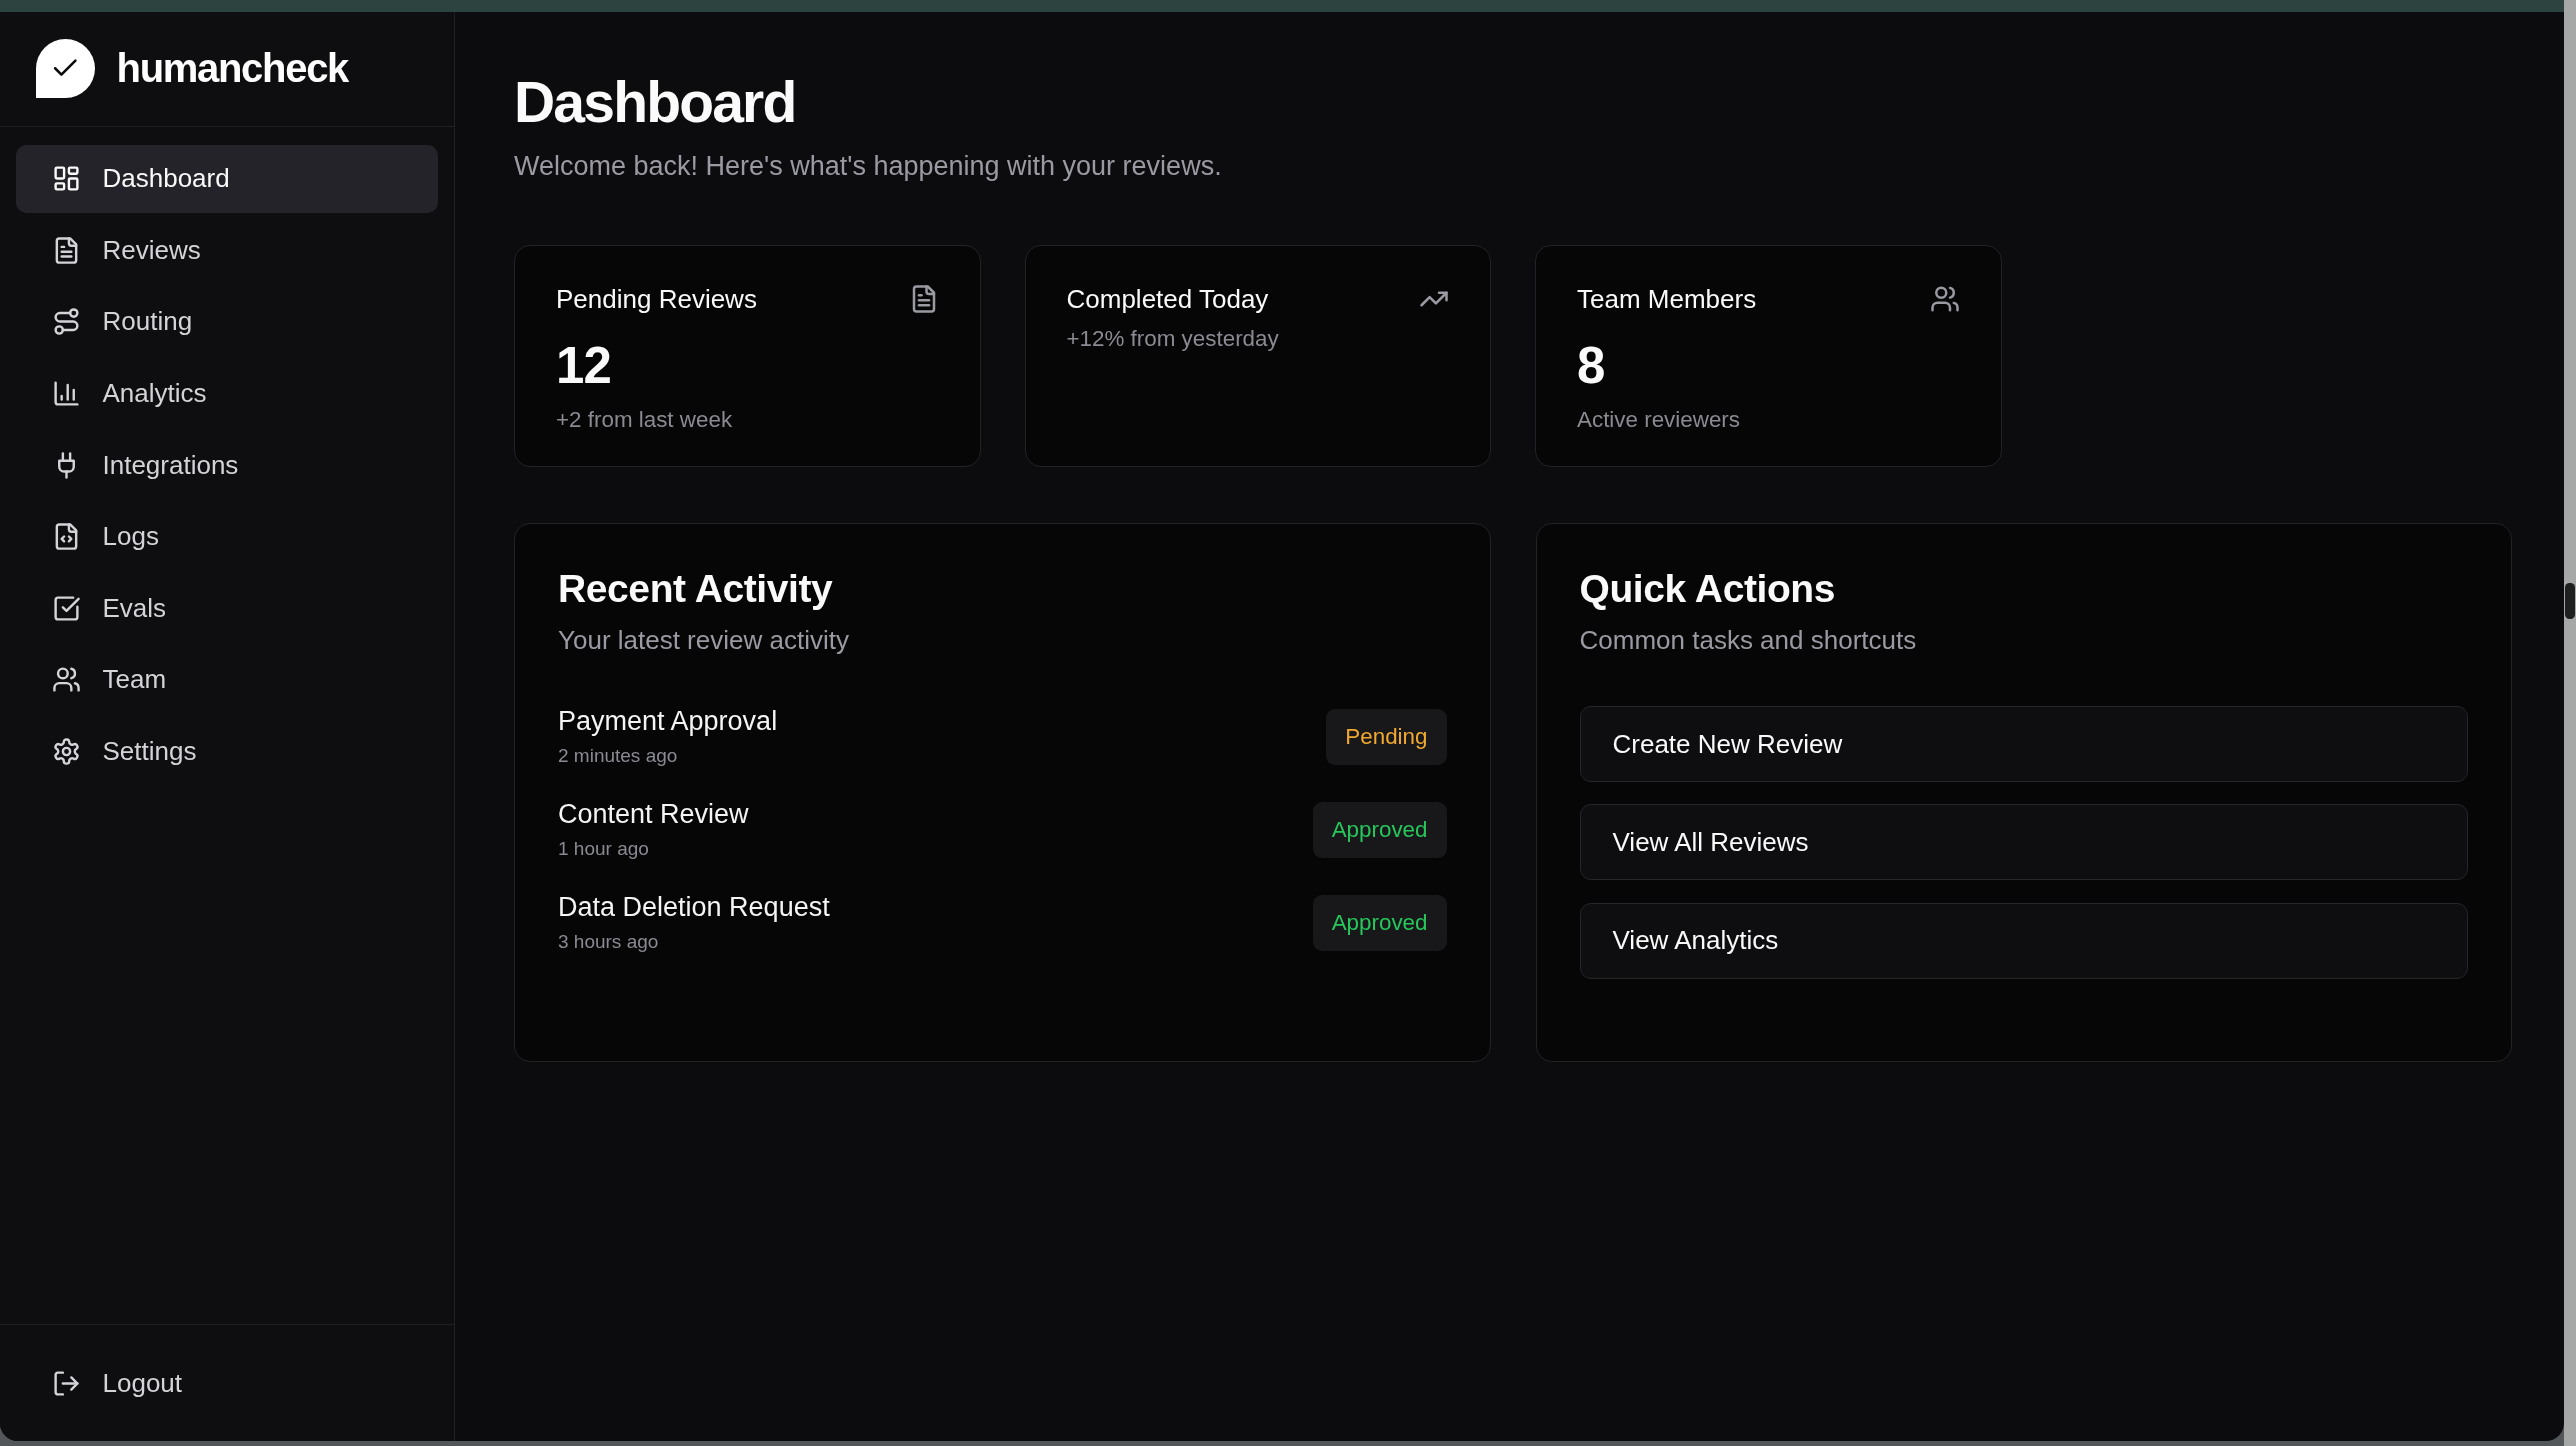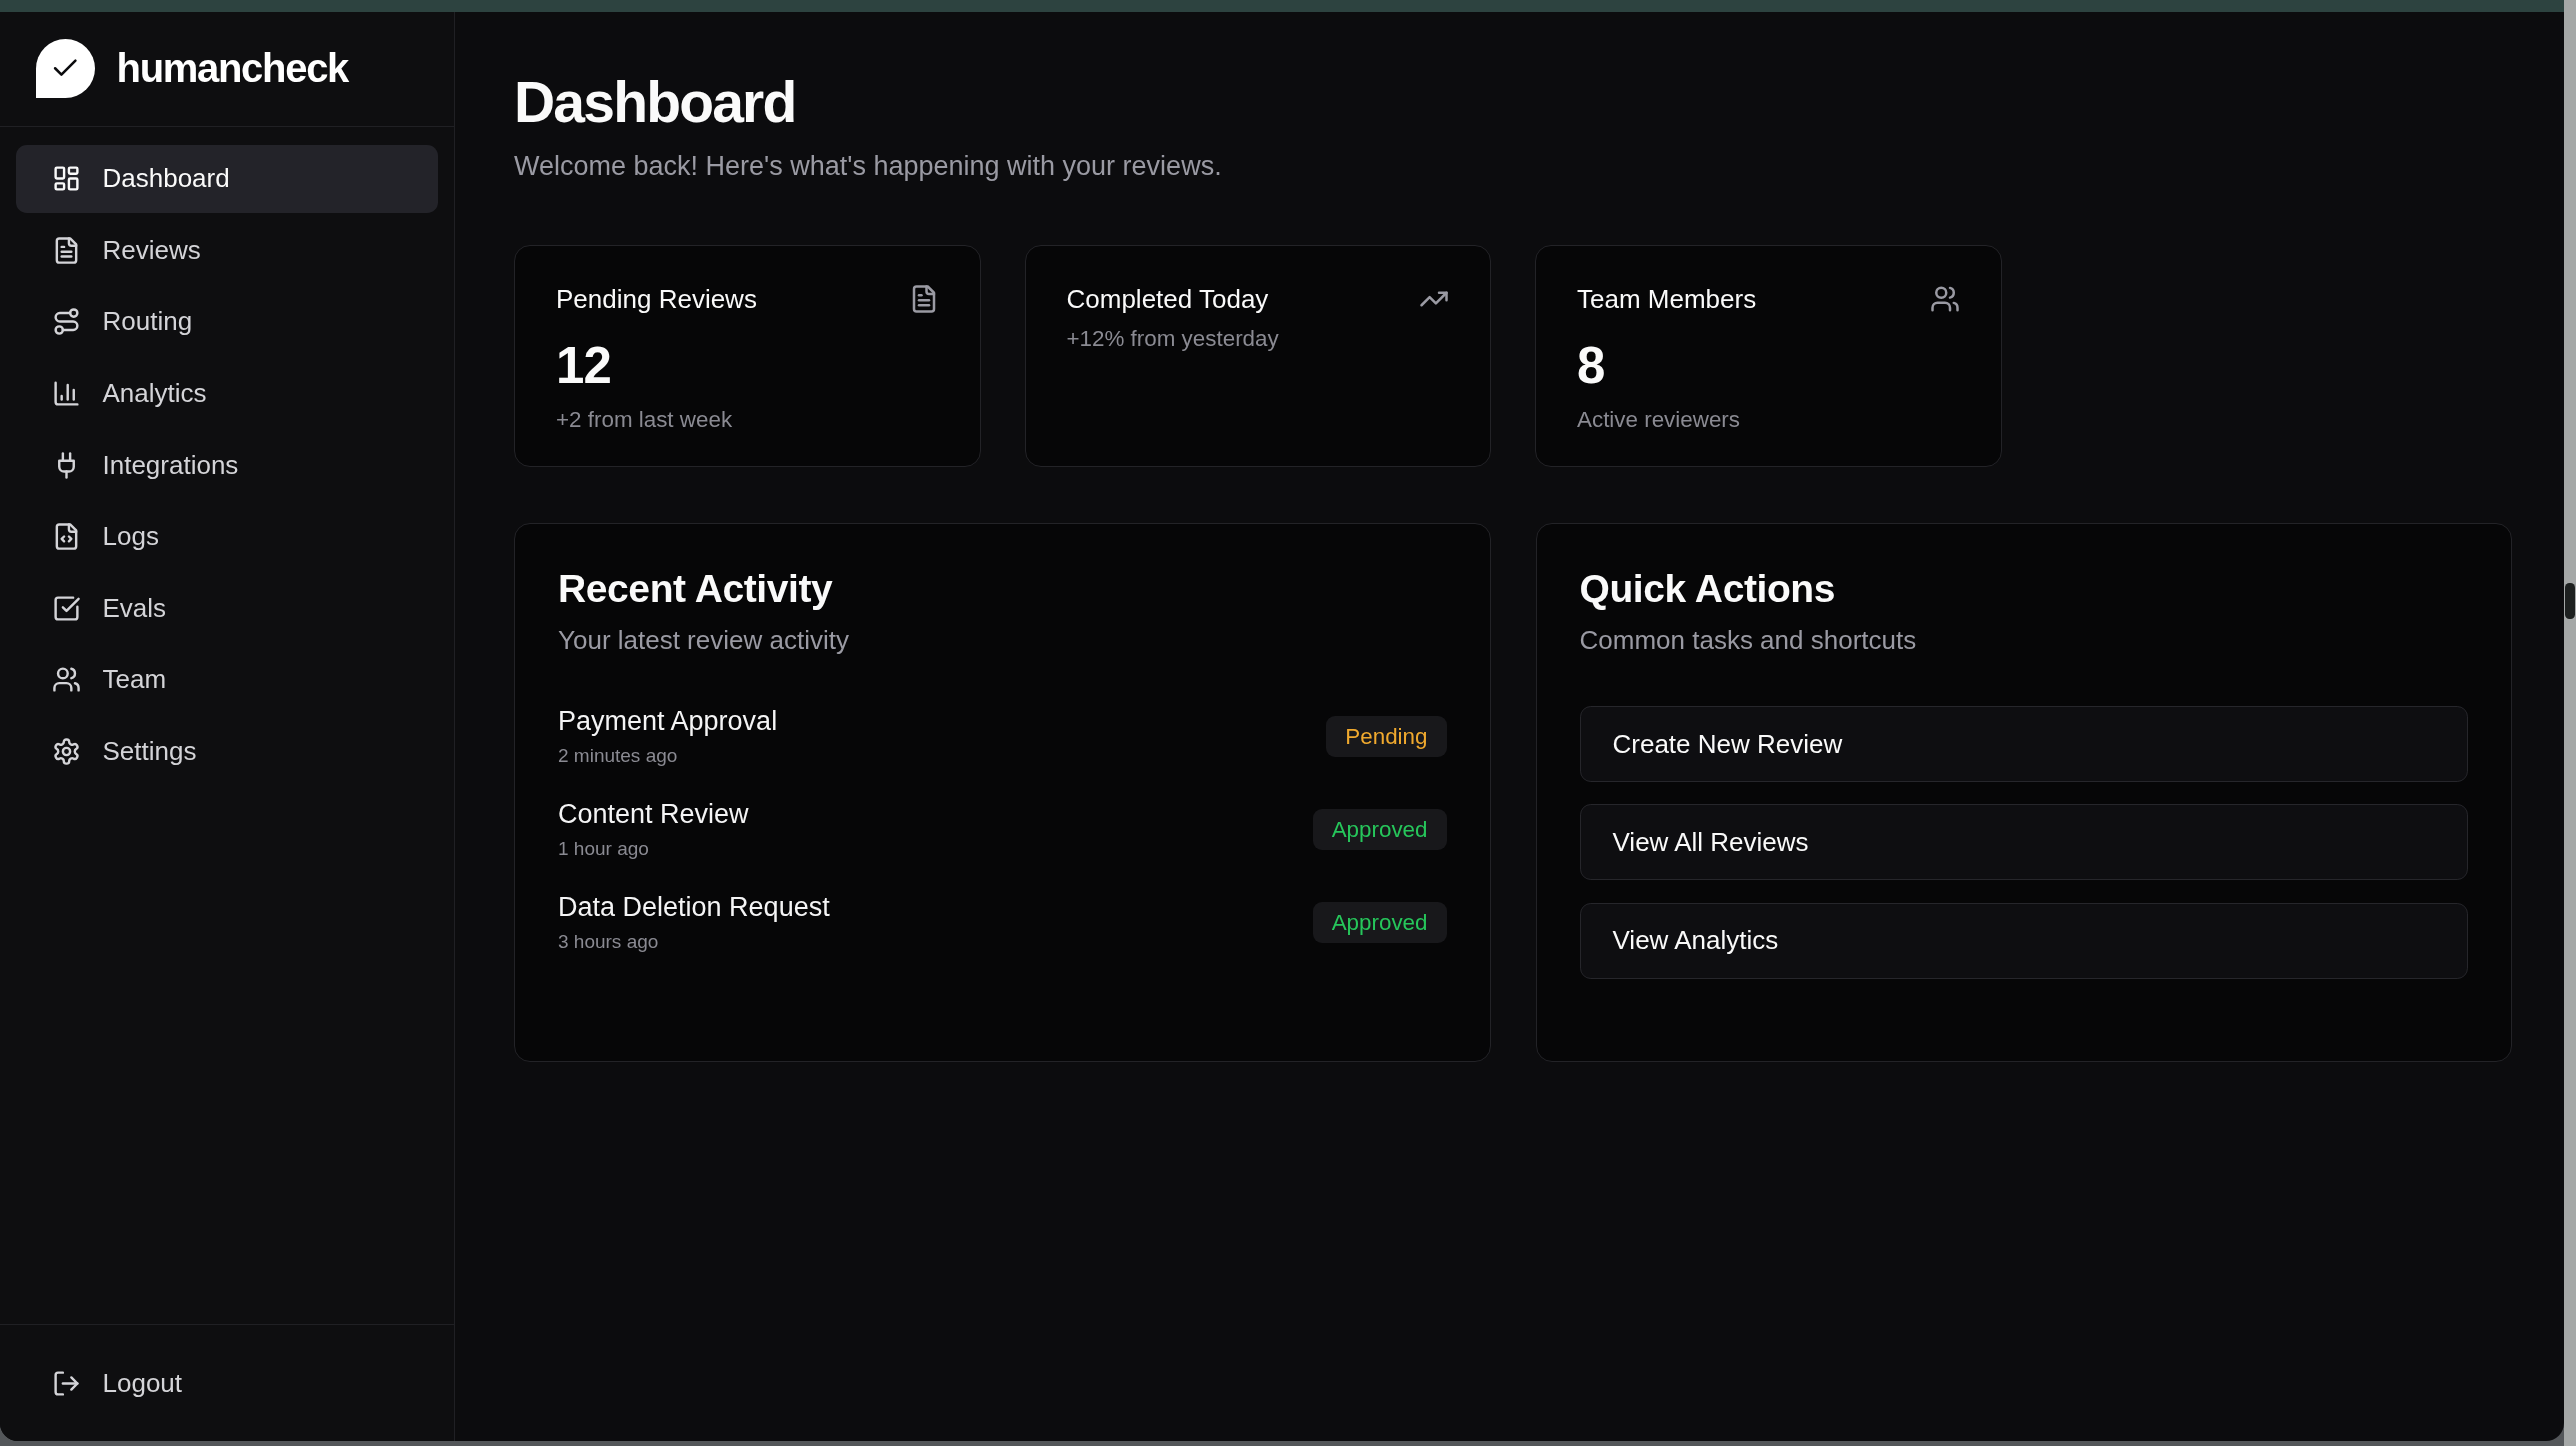--- a/index.html
+++ b/index.html
@@ -73,21 +73,21 @@
   .panel-title { font-size:39px; font-weight:700; letter-spacing:-0.4px; color:#fafafa; }
   .panel-sub { margin-top:14.4px; font-size:26px; color:#9a9aa3; }
 
   .activity-list { margin-top:50px; }
   .activity-row {
     display:flex; align-items:center; justify-content:space-between; margin-bottom:32px;
   }
   .activity-title { font-size:27px; font-weight:500; color:#f4f4f5; }
   .activity-time { margin-top:8px; font-size:19px; color:#8a8a92; }
   .badge {
-    height:41px; padding:16px 19px; border-radius:9px; background:#18181b;
+    height:56px; padding:16px 19px; border-radius:9px; background:#18181b;
     display:flex; align-items:center; font-size:22.4px; flex:none;
   }
   .badge.pending { color:#f0a92e; }
   .badge.approved { color:#26c65b; }
 
   .actions { margin-top:50px; display:flex; flex-direction:column; gap:22.4px; }
   .action-btn {
     height:76px; background:#0e0e11; border:1.3px solid #26262b; border-radius:10.8px;
     display:flex; align-items:center; padding:0 32px;
     font-size:26px; color:#fafafa; cursor:pointer;

